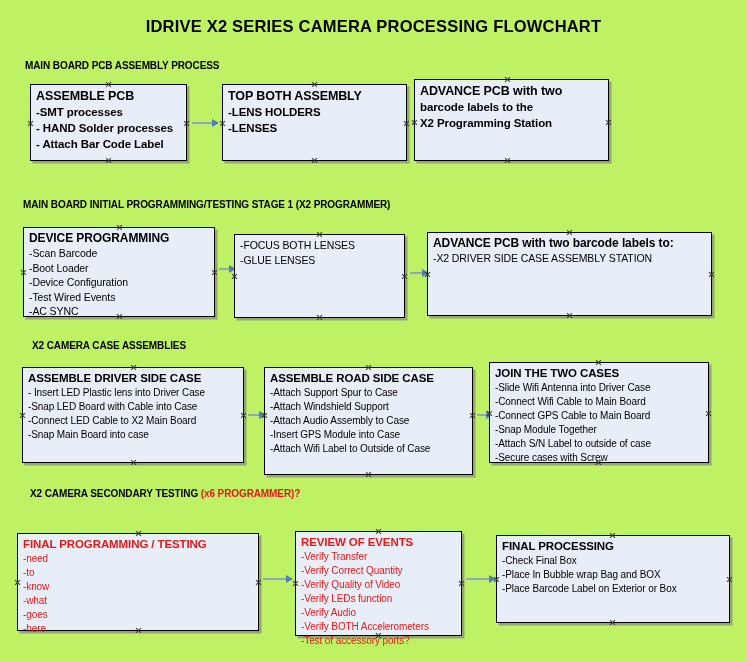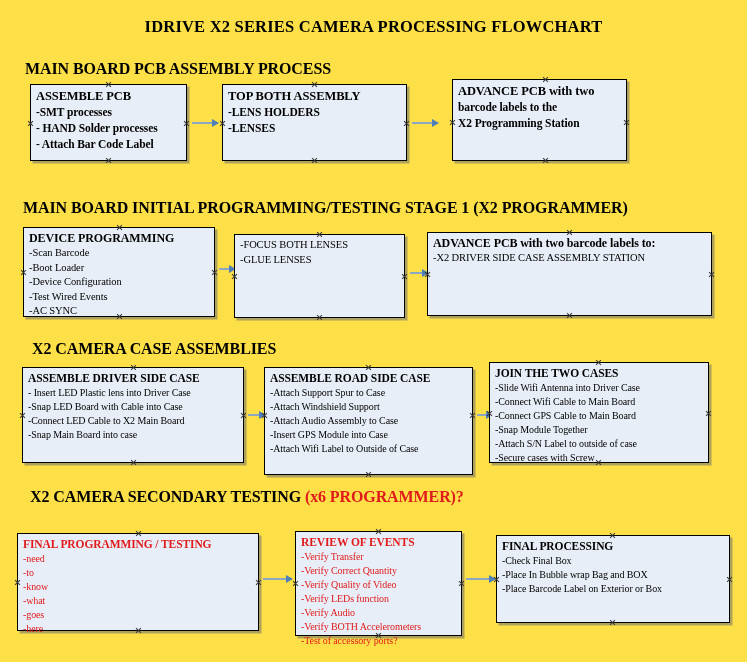--- a/index.html
+++ b/index.html
@@ -9,41 +9,40 @@
     background: #ffffff;
   }
   body {
     font-family: "Liberation Sans", sans-serif;
     -webkit-font-smoothing: antialiased;
   }
   #canvas {
     position: relative;
     width: 747px;
     height: 662px;
-    background: #fde047;
+    background: #bef264;
     overflow: hidden;
-    font-family: Liberation Serif, serif;
   }
 
   
   .doc-title {
     position: absolute;
     left: 0;
     top: 17px;
     width: 747px;
     text-align: center;
     font-size: 16.5px;
     font-weight: bold;
     color: #000000;
     letter-spacing: 0.2px;
     white-space: nowrap;
   }
   .section-header {
     position: absolute;
-    font-size: 16px;
+    font-size: 10px;
     font-weight: bold;
     color: #000000;
     white-space: nowrap;
     letter-spacing: -0.1px;
   }
   .section-header .accent {
     color: #e01b1b;
   }
 
   
@@ -153,21 +152,21 @@
     <div class="node-line">-LENS HOLDERS</div>
     <div class="node-line">-LENSES</div>
     <div class="handle" style="left:88px; top:-4px;"></div>
     <div class="handle" style="left:88px; bottom:-4px;"></div>
     <div class="handle" style="left:-4px; top:35px;"></div>
     <div class="handle" style="right:-4px; top:35px;"></div>
   </div>
 
   <div class="arrow" style="left:412px; top:122px; width:26px;"></div>
 
-  <div class="node big" style="left:452px; top:79px; width:175px; height:82px;">
+  <div class="node big" style="left:414px; top:79px; width:195px; height:82px;">
     <div class="node-title">ADVANCE PCB with two</div>
     <div class="node-line">barcode labels to the</div>
     <div class="node-line"> X2 Programming Station</div>
     <div class="handle" style="left:89px; top:-4px;"></div>
     <div class="handle" style="left:89px; bottom:-4px;"></div>
     <div class="handle" style="left:-4px; top:39px;"></div>
     <div class="handle" style="right:-4px; top:39px;"></div>
   </div>
 
   <div class="section-header" style="left:23px; top:199px;">

